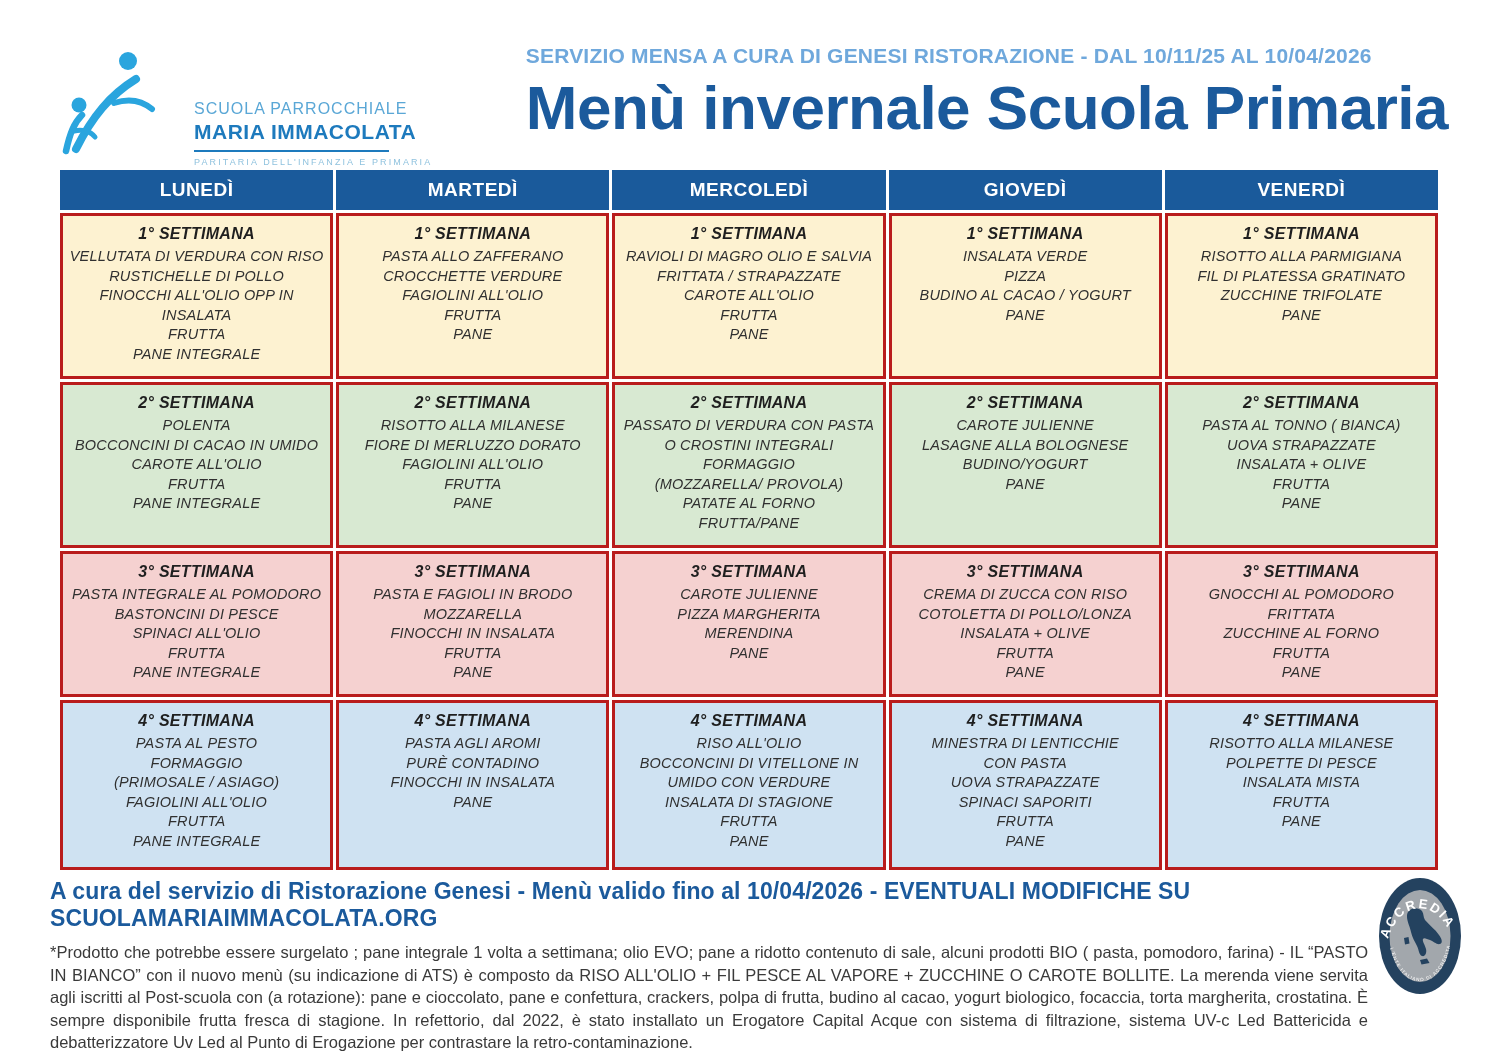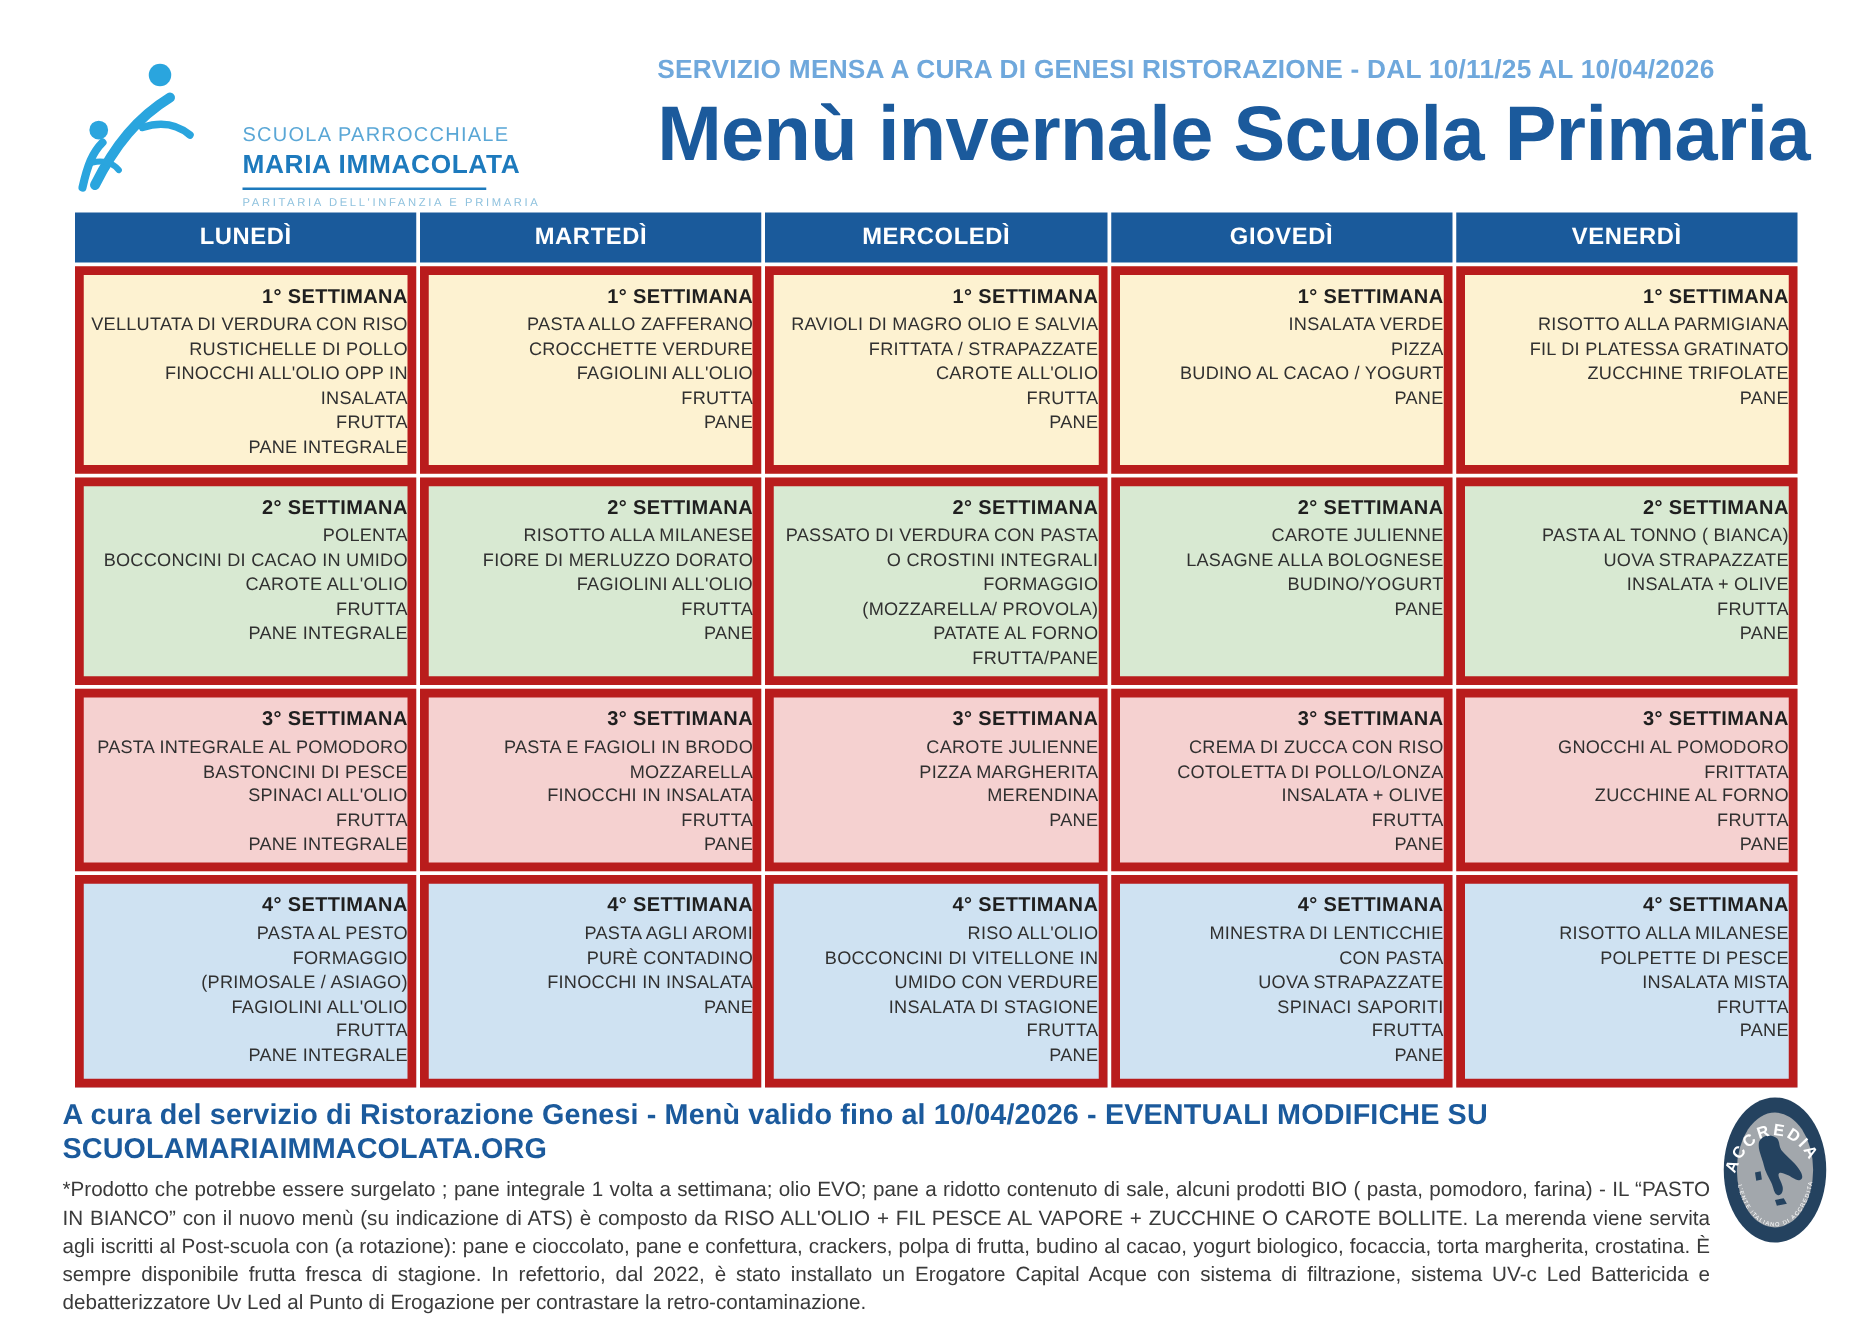--- a/index.html
+++ b/index.html
@@ -33,23 +33,24 @@
     grid-template-rows:40px 166px 166px 146px 170px;
     gap:3px;
     background:#ffffff;
   }
   .day-header {
     background:#1a5a9b; color:#ffffff;
     display:flex; align-items:center; justify-content:center;
     font-size:19px; font-weight:bold; letter-spacing:.5px;
   }
   .menu-cell {
-    border:7px solid #b91c1c;
-    text-align:right;
+    border:3px solid #b91c1c;
+    text-align:center;
     padding-top:9px;
+    font-style:italic;
   }
   .week-label { font-size:16px; font-weight:bold; color:#1f1f1f; margin-bottom:4px; letter-spacing:.3px; }
   .menu-line  { font-size:14.5px; color:#303030; line-height:19.5px; letter-spacing:.2px; }
 
   
   .footer { position:absolute; left:50px; top:878px; width:1330px; }
   .footer-bold { font-size:23px; font-weight:bold; color:#1b5a9c; margin-bottom:9px; letter-spacing:.1px; }
   .footer-text { font-size:16.5px; color:#3a3a3a; line-height:22.5px; text-align:justify; width:1318px; }
 
   .badge { position:absolute; right:36px; top:876px; width:84px; height:120px; }

